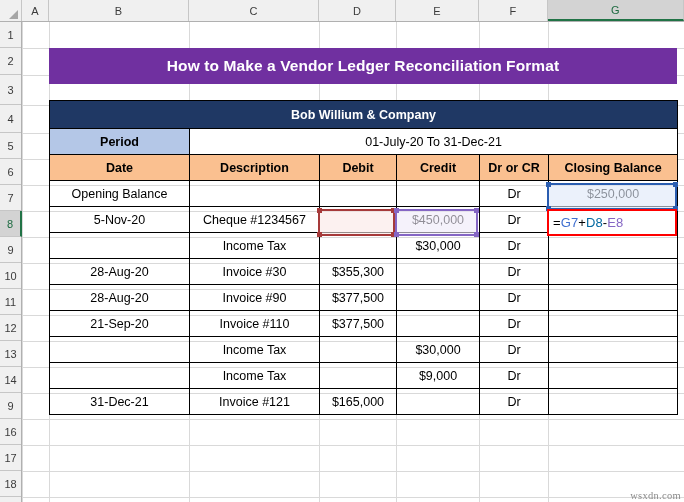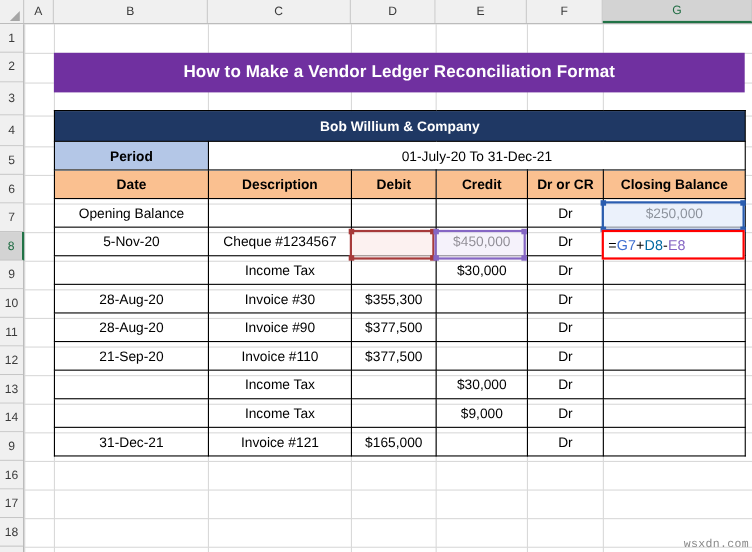--- a/index.html
+++ b/index.html
@@ -218,21 +218,21 @@
   .tok-minus { color: #000000; }
   .tok-e8 { color: #8566c4; }
 
   
   #watermark {
     position: absolute;
     right: 3px; bottom: 1px;
     font-size: 10.5px;
     color: #8a8a8a;
     letter-spacing: .3px;
-    font-family: Liberation Mono, monospace;
+    font-family: Liberation Serif, serif;
     padding-left: 47px;
   }
 </style>
 </head>
 <body>
 
 <div id="sheet">
 
   <div id="grid-area">
       <div class="gridline-v" style="left: 0px;"></div>

